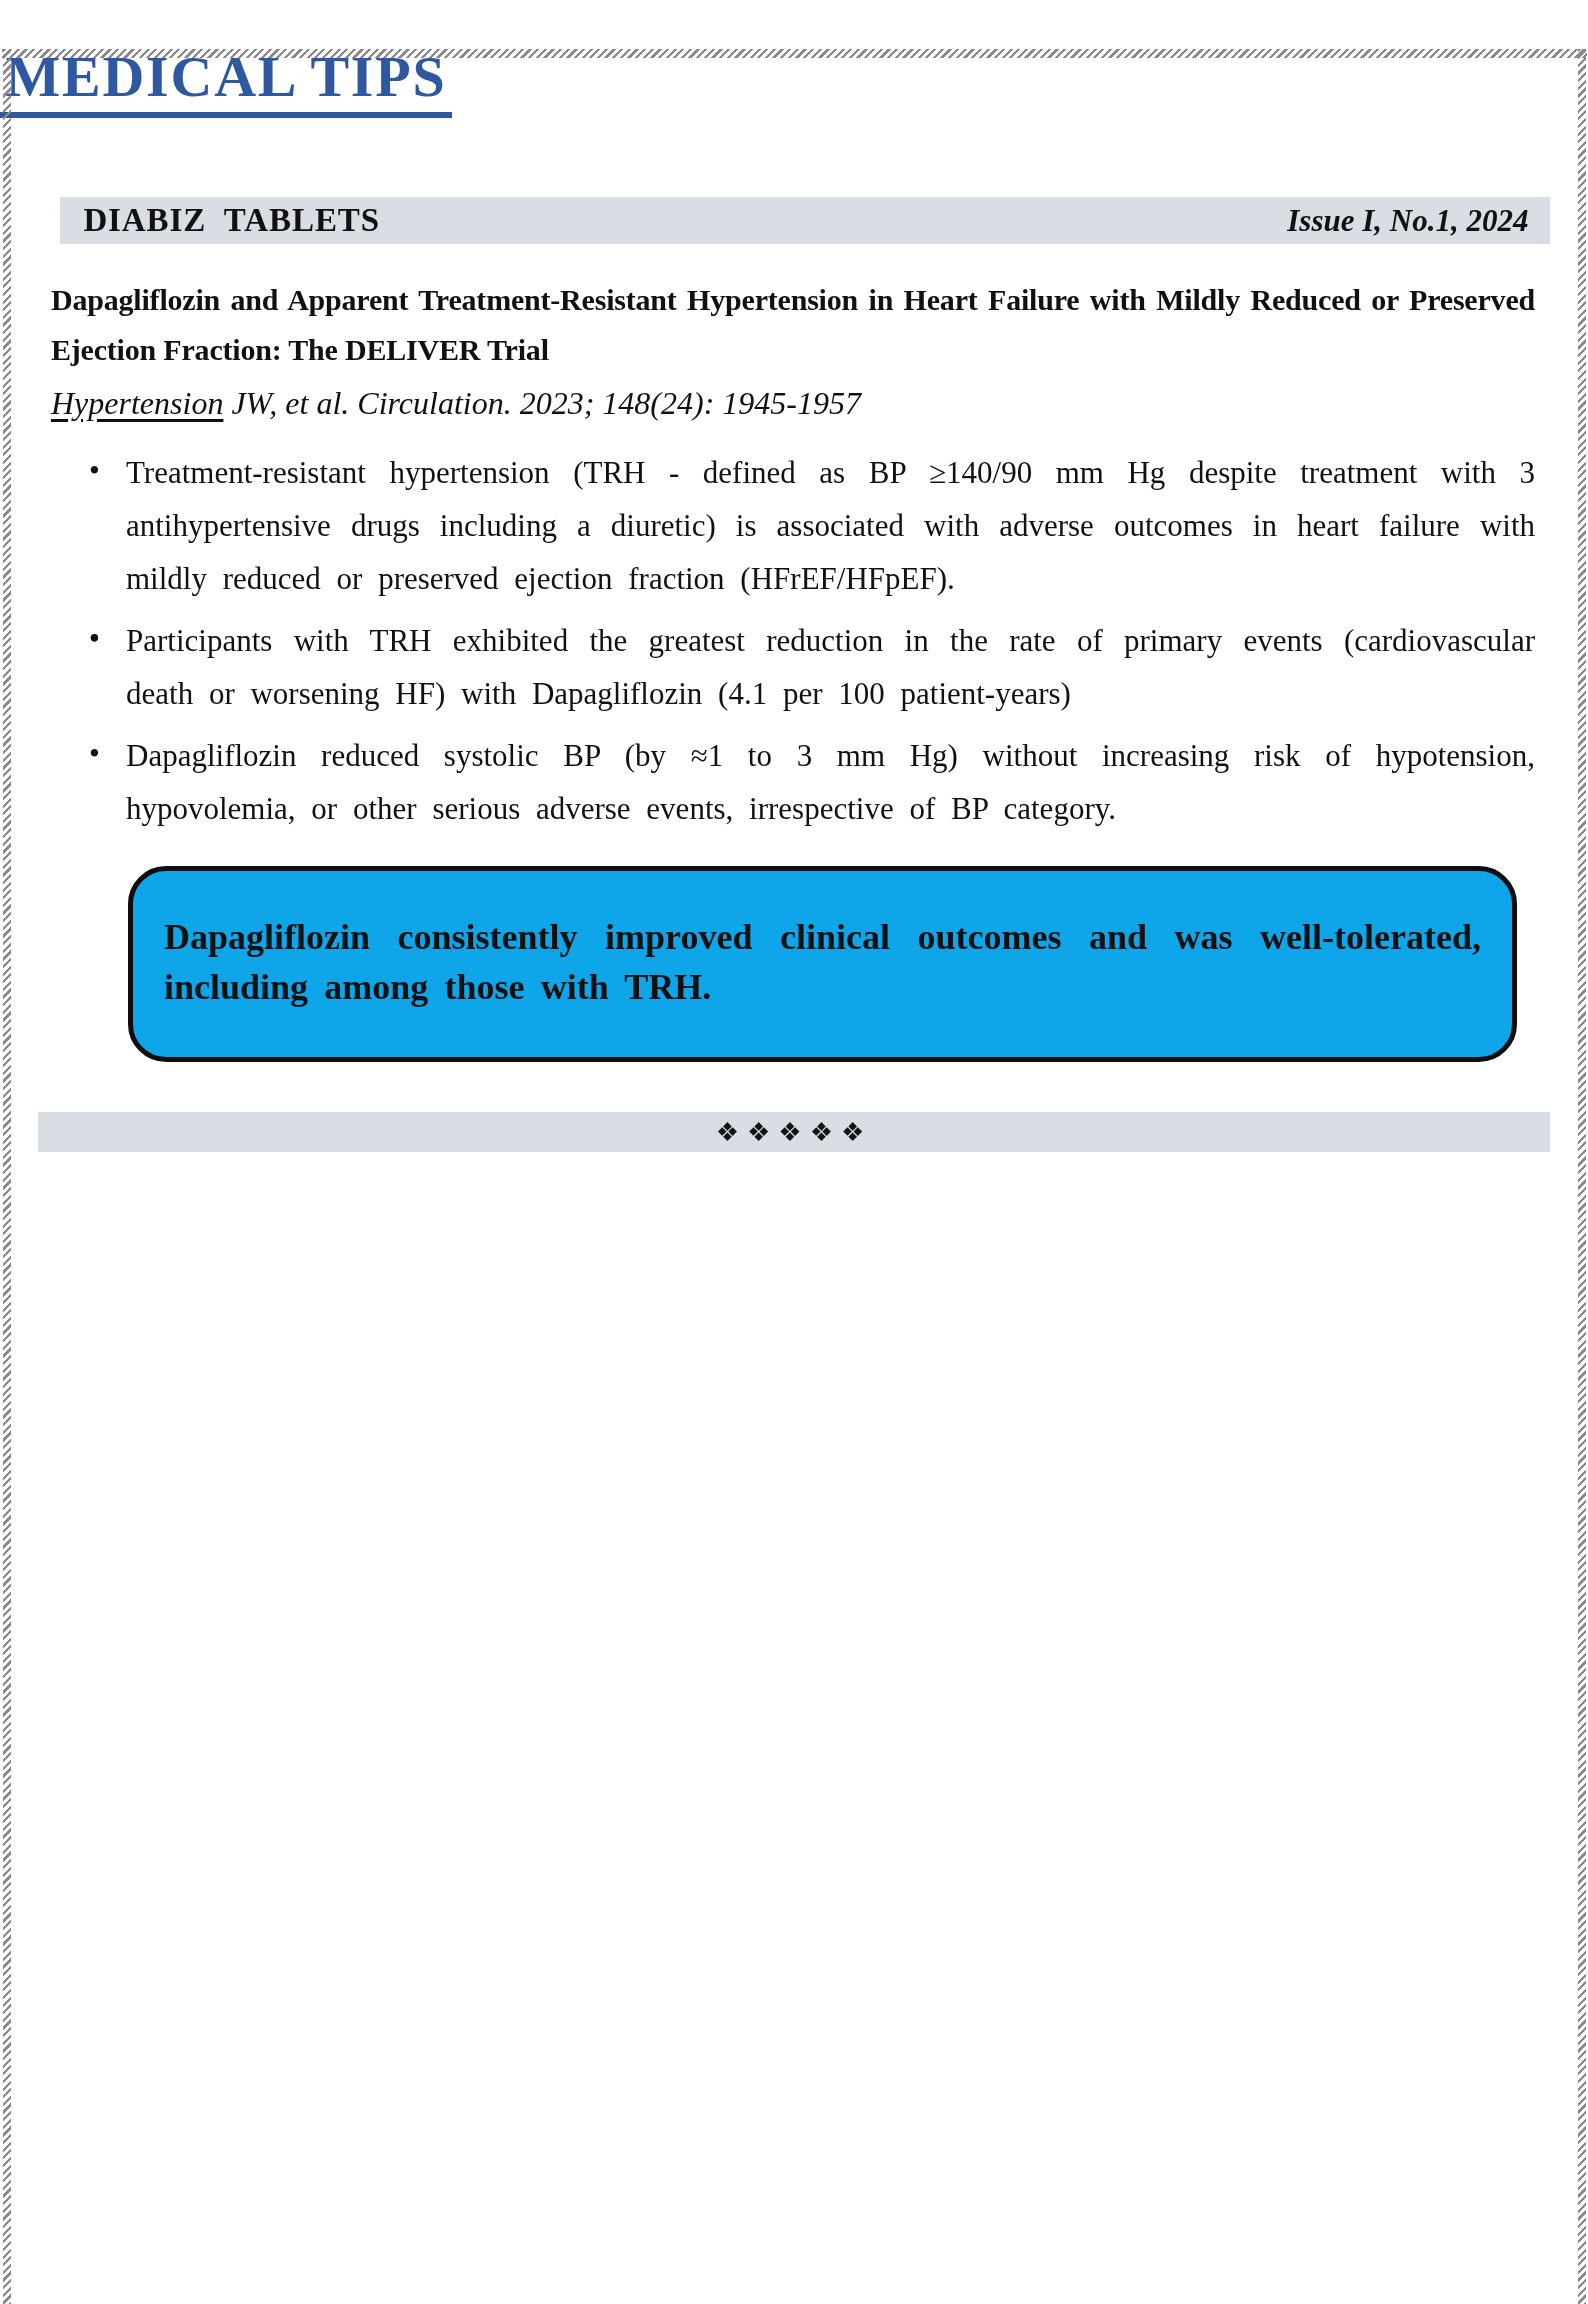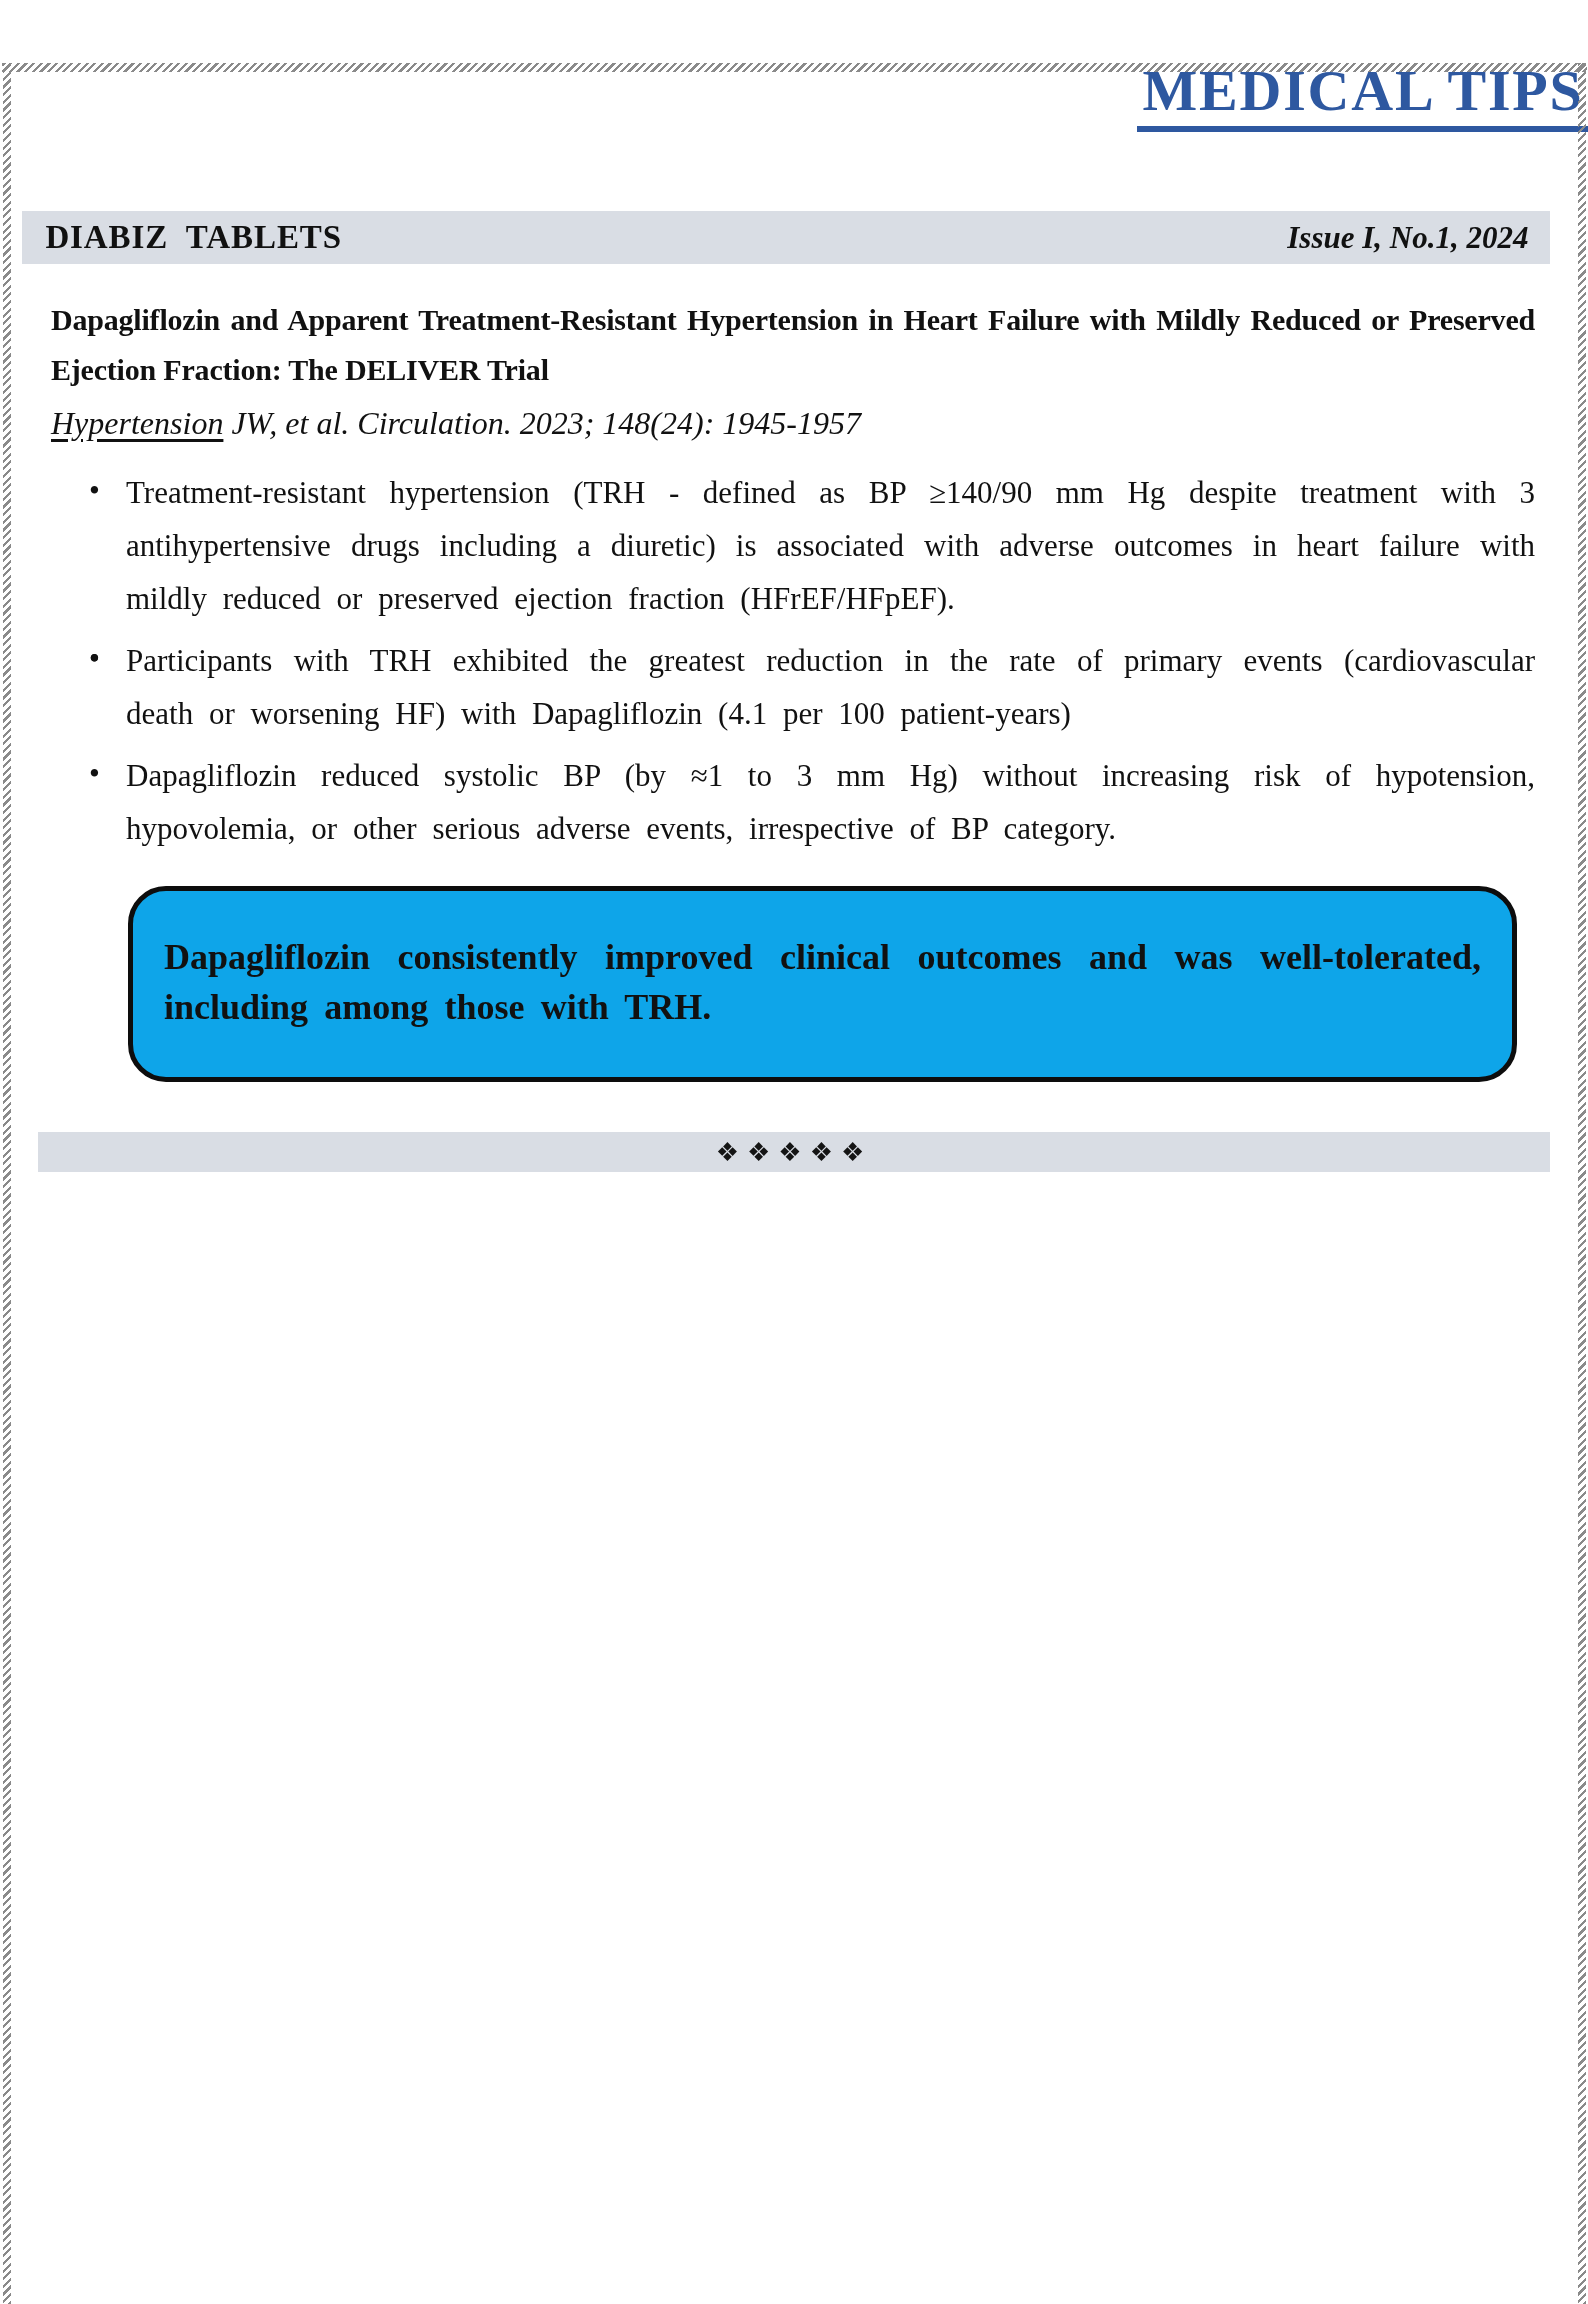--- a/index.html
+++ b/index.html
@@ -40,35 +40,35 @@
     font-weight:bold;
     color:var(--brand-blue);
     font-size:47px;
     letter-spacing:1.8px;
     line-height:1;
     transform:scaleY(1.08);
   }
   .logo-oct{width:101px;height:99px;}
 
   
-  .masthead{text-align:right;margin-top:61px;}
+  .masthead{text-align:left;margin-top:47px;}
   .masthead span{
     display:inline-block;
     font-size:58px;font-weight:bold;
     color:var(--brand-blue);
     letter-spacing:1.8px;
     line-height:1.05;
     border-bottom:6.3px solid var(--brand-blue);
     padding:0 5.4px 4.5px 5.4px;
   }
 
   
   .issue-bar{
-    margin:79px 39px 0 22px;
-    height:53px;
+    margin:79px 39px 0 60px;
+    height:47px;
     background:var(--bar-bg);
     display:flex;align-items:center;justify-content:space-between;
     padding:0 21.6px 0 23.4px;
   }
   .issue-bar .product{font-size:33px;font-weight:bold;letter-spacing:0.9px;white-space:pre;}
   .issue-bar .issue{font-size:31px;font-weight:bold;font-style:italic;}
 
   
   main{padding:0 54px 0 51px;}
   .title{

